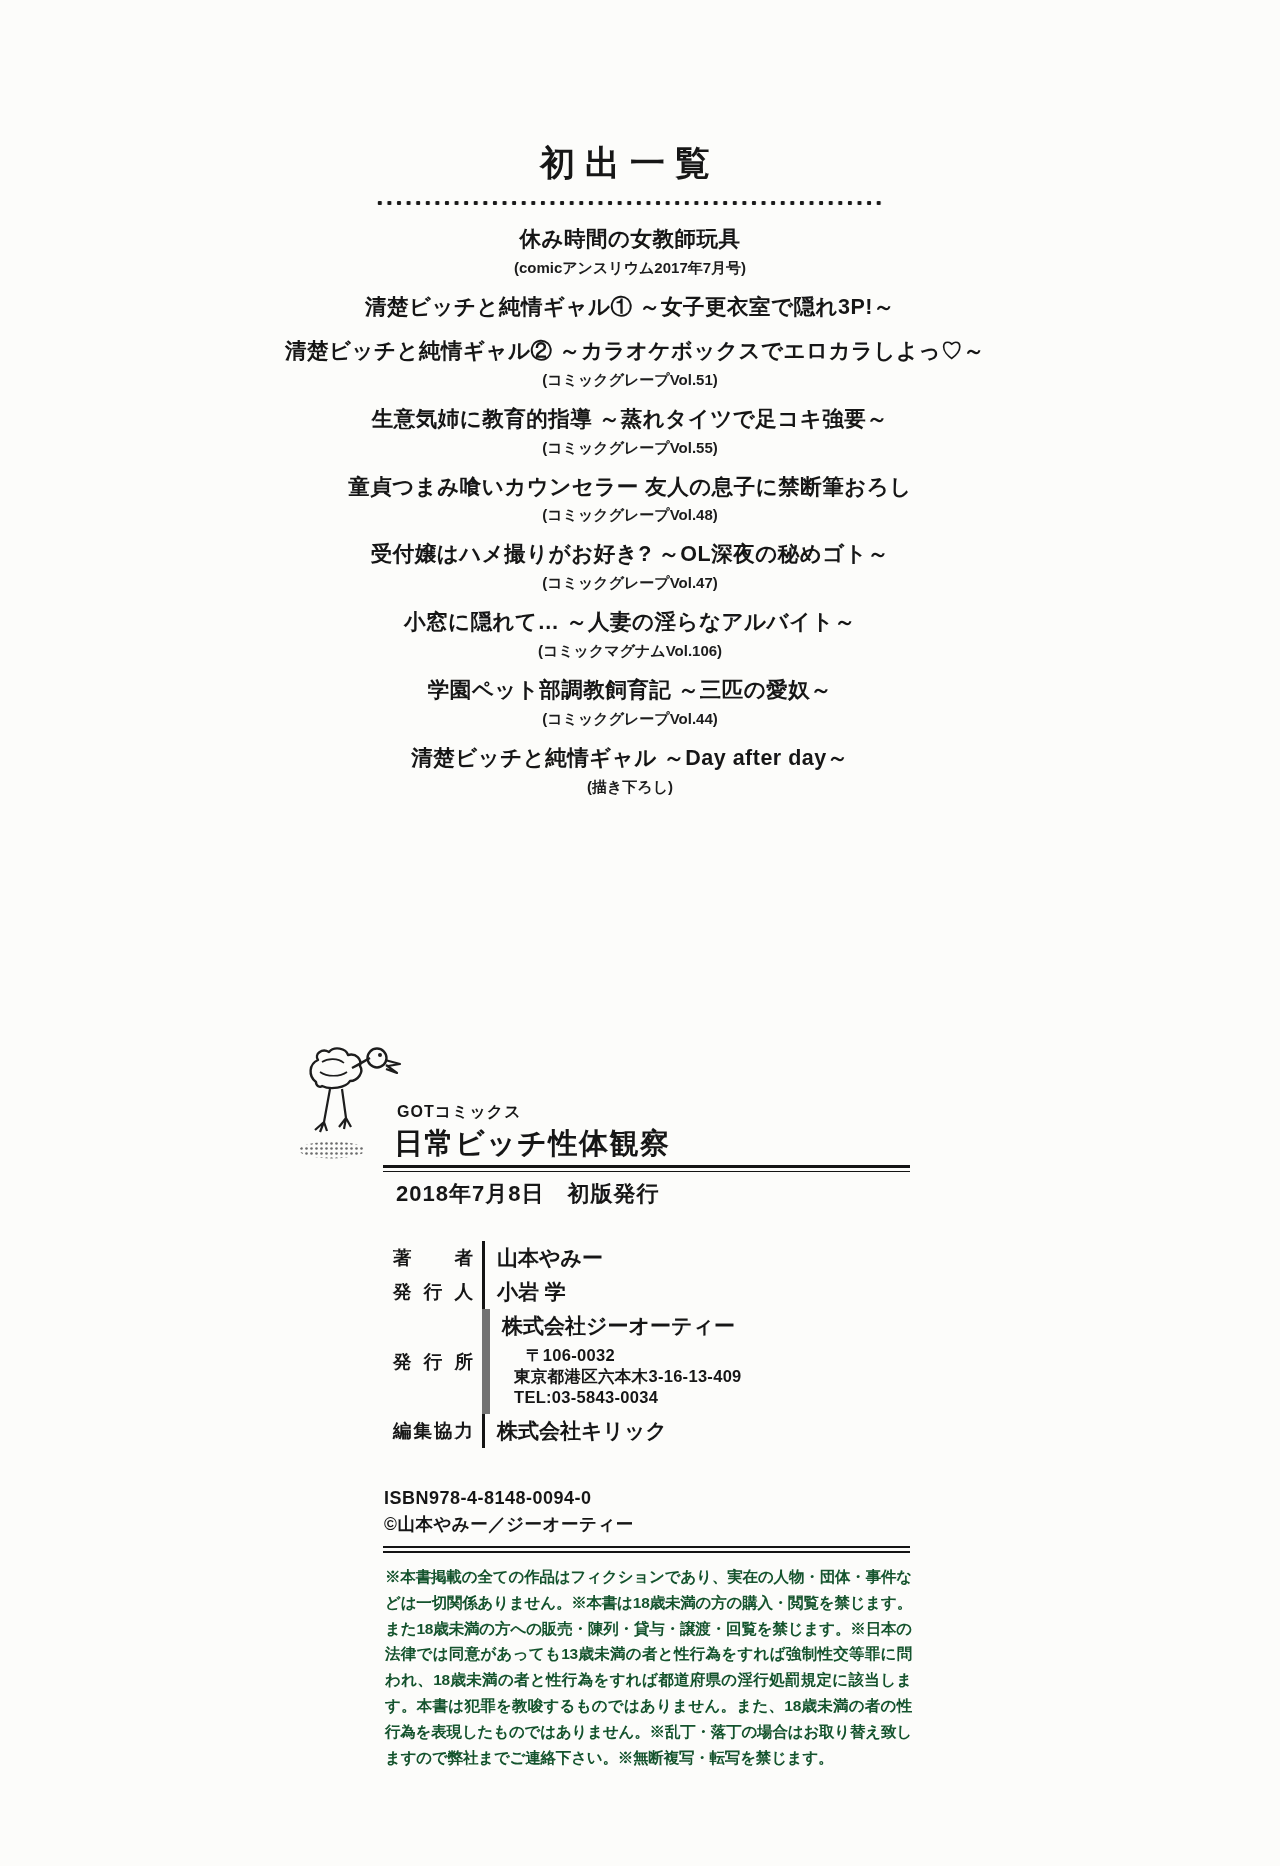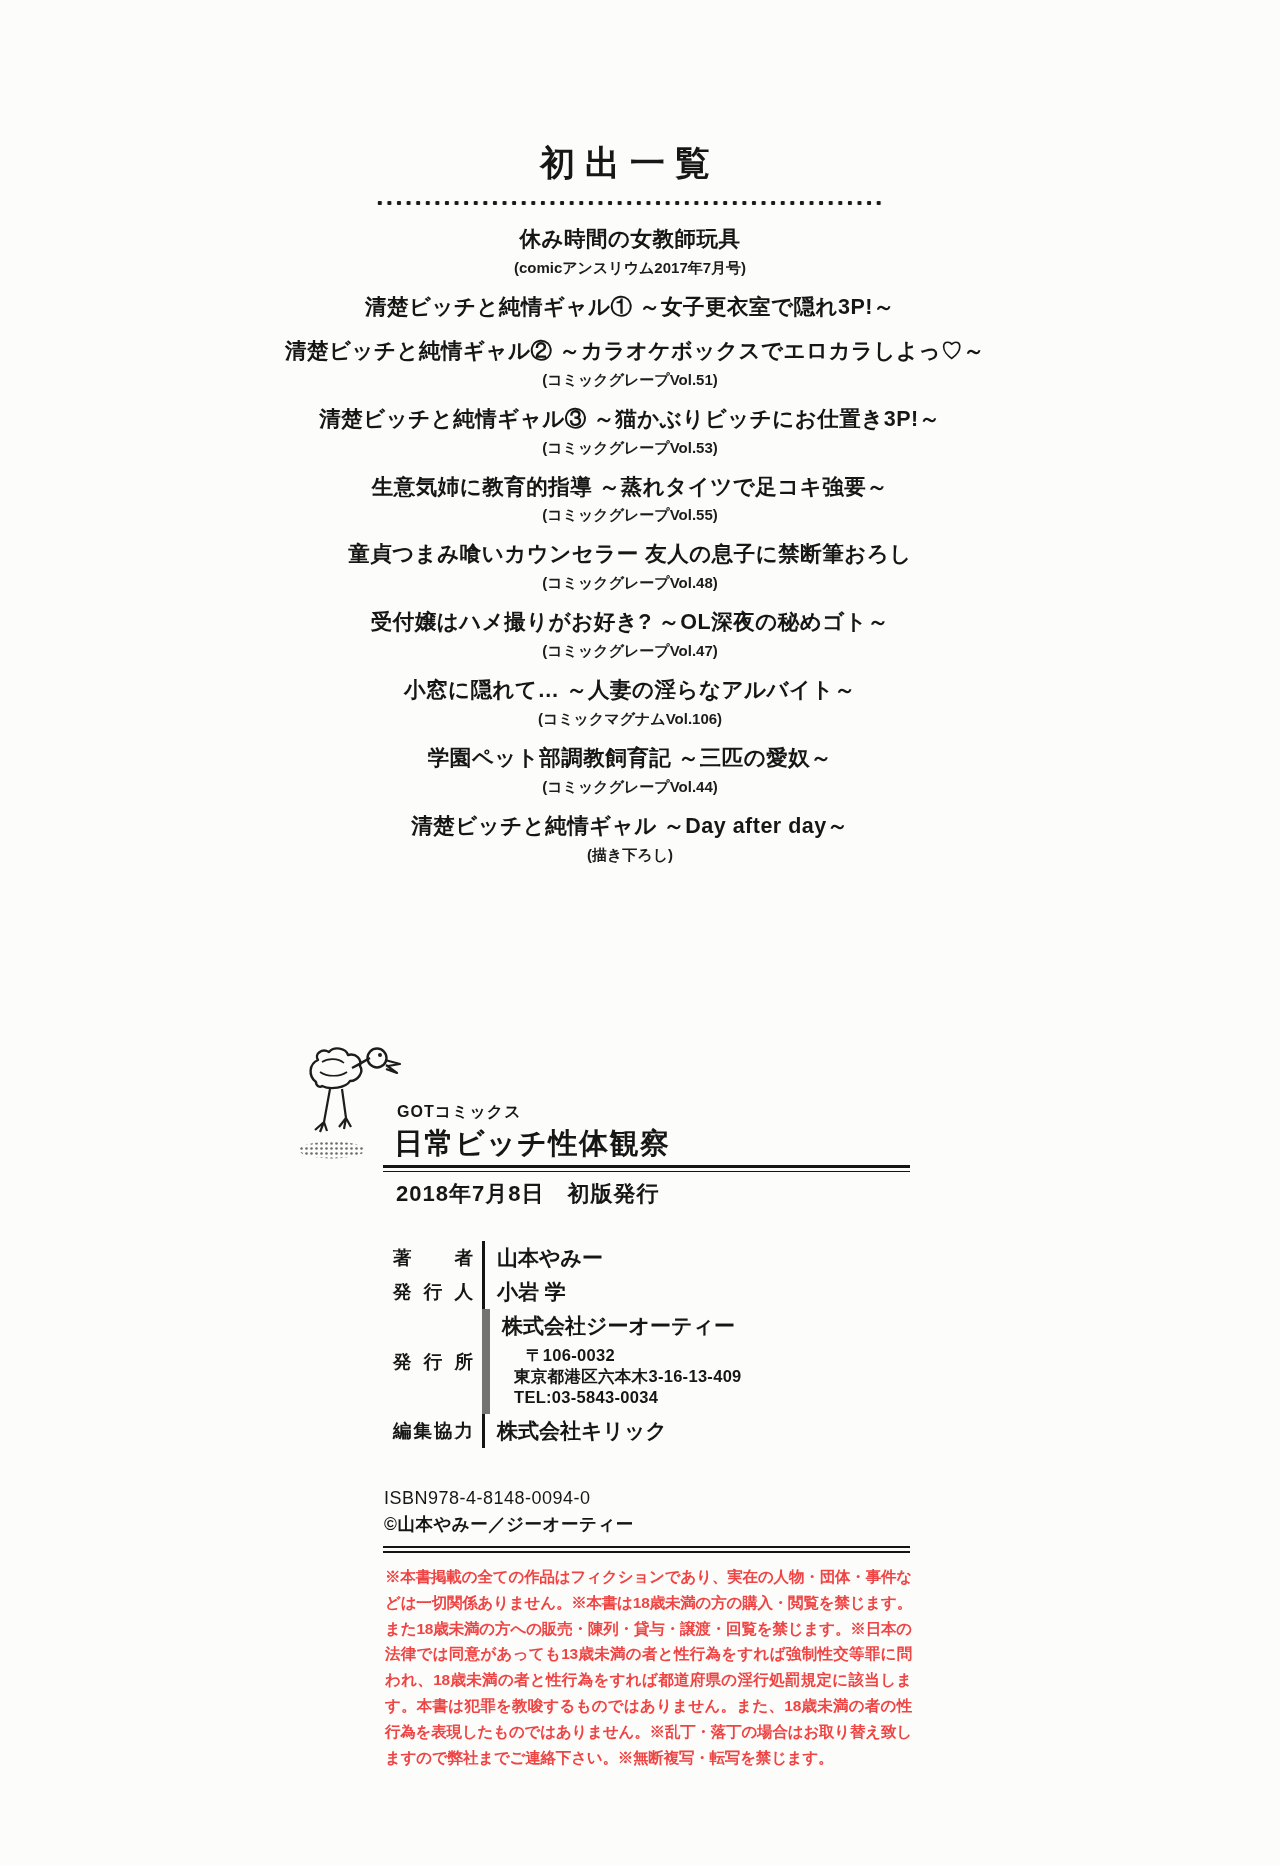--- a/index.html
+++ b/index.html
@@ -50,31 +50,31 @@
     text-align:justify;text-align-last:justify;
   }
   .credit-value{
     border-left:3px solid #141414;padding-left:12px;
     font-size:21px;font-weight:bold;line-height:34px;white-space:nowrap;
   }
   .credit-sub{font-size:16.5px;font-weight:bold;line-height:21px;padding-left:12px;letter-spacing:.3px;}
   .credit-sub.first{padding-top:2px;}
   .credit-sub.last{padding-bottom:6px;}
 
-  .isbn{position:absolute;left:384px;top:1488px;font-size:18px;font-weight:normal;letter-spacing:.5px;}
+  .isbn{position:absolute;left:384px;top:1488px;font-size:18px;font-weight:bold;letter-spacing:.5px;}
   .copyright{position:absolute;left:384px;top:1512px;font-size:17.5px;font-weight:bold;letter-spacing:.5px;}
 
   .notice-rule{
     position:absolute;left:383px;top:1546px;width:527px;height:3px;
     border-top:2.5px solid #141414;border-bottom:2.5px solid #141414;
   }
   .disclaimer{
     position:absolute;left:385px;top:1564px;width:527px;
     font-size:15.5px;font-weight:600;line-height:25.8px;letter-spacing:-.2px;
-    text-align:justify;color:#ef4444;
+    text-align:justify;color:#14532d;
   }
 </style>
 </head>
 <body>
 
 <div class="page">
 
   <div class="list-section">
     <div class="section-title">初出一覧</div>
     <div class="dotted-rule"></div>
@@ -82,24 +82,20 @@
     <div class="work">
       <div class="work-title">休み時間の女教師玩具</div>
       <div class="work-source">(comicアンスリウム2017年7月号)</div>
     </div>
     <div class="work">
       <div class="work-title">清楚ビッチと純情ギャル① ～女子更衣室で隠れ3P!～</div>
     </div>
     <div class="work">
       <div class="work-title">清楚ビッチと純情ギャル② ～カラオケボックスでエロカラしよっ♡～</div>
       <div class="work-source">(コミックグレープVol.51)</div>
-    </div>
-    <div class="work">
-      <div class="work-title">清楚ビッチと純情ギャル③ ～猫かぶりビッチにお仕置き3P!～</div>
-      <div class="work-source">(コミックグレープVol.53)</div>
     </div>
     <div class="work">
       <div class="work-title">生意気姉に教育的指導 ～蒸れタイツで足コキ強要～</div>
       <div class="work-source">(コミックグレープVol.55)</div>
     </div>
     <div class="work">
       <div class="work-title">童貞つまみ喰いカウンセラー 友人の息子に禁断筆おろし</div>
       <div class="work-source">(コミックグレープVol.48)</div>
     </div>
     <div class="work">

